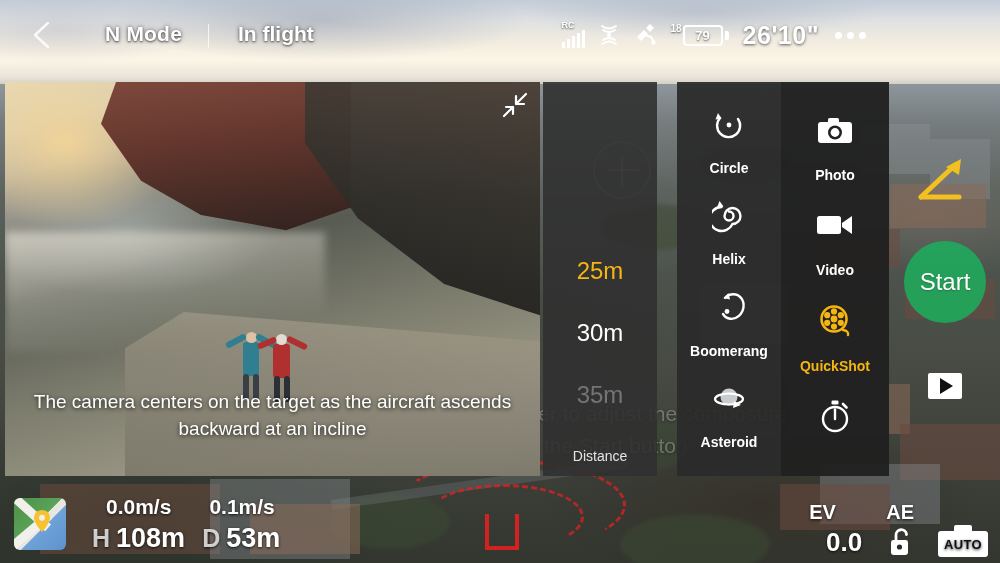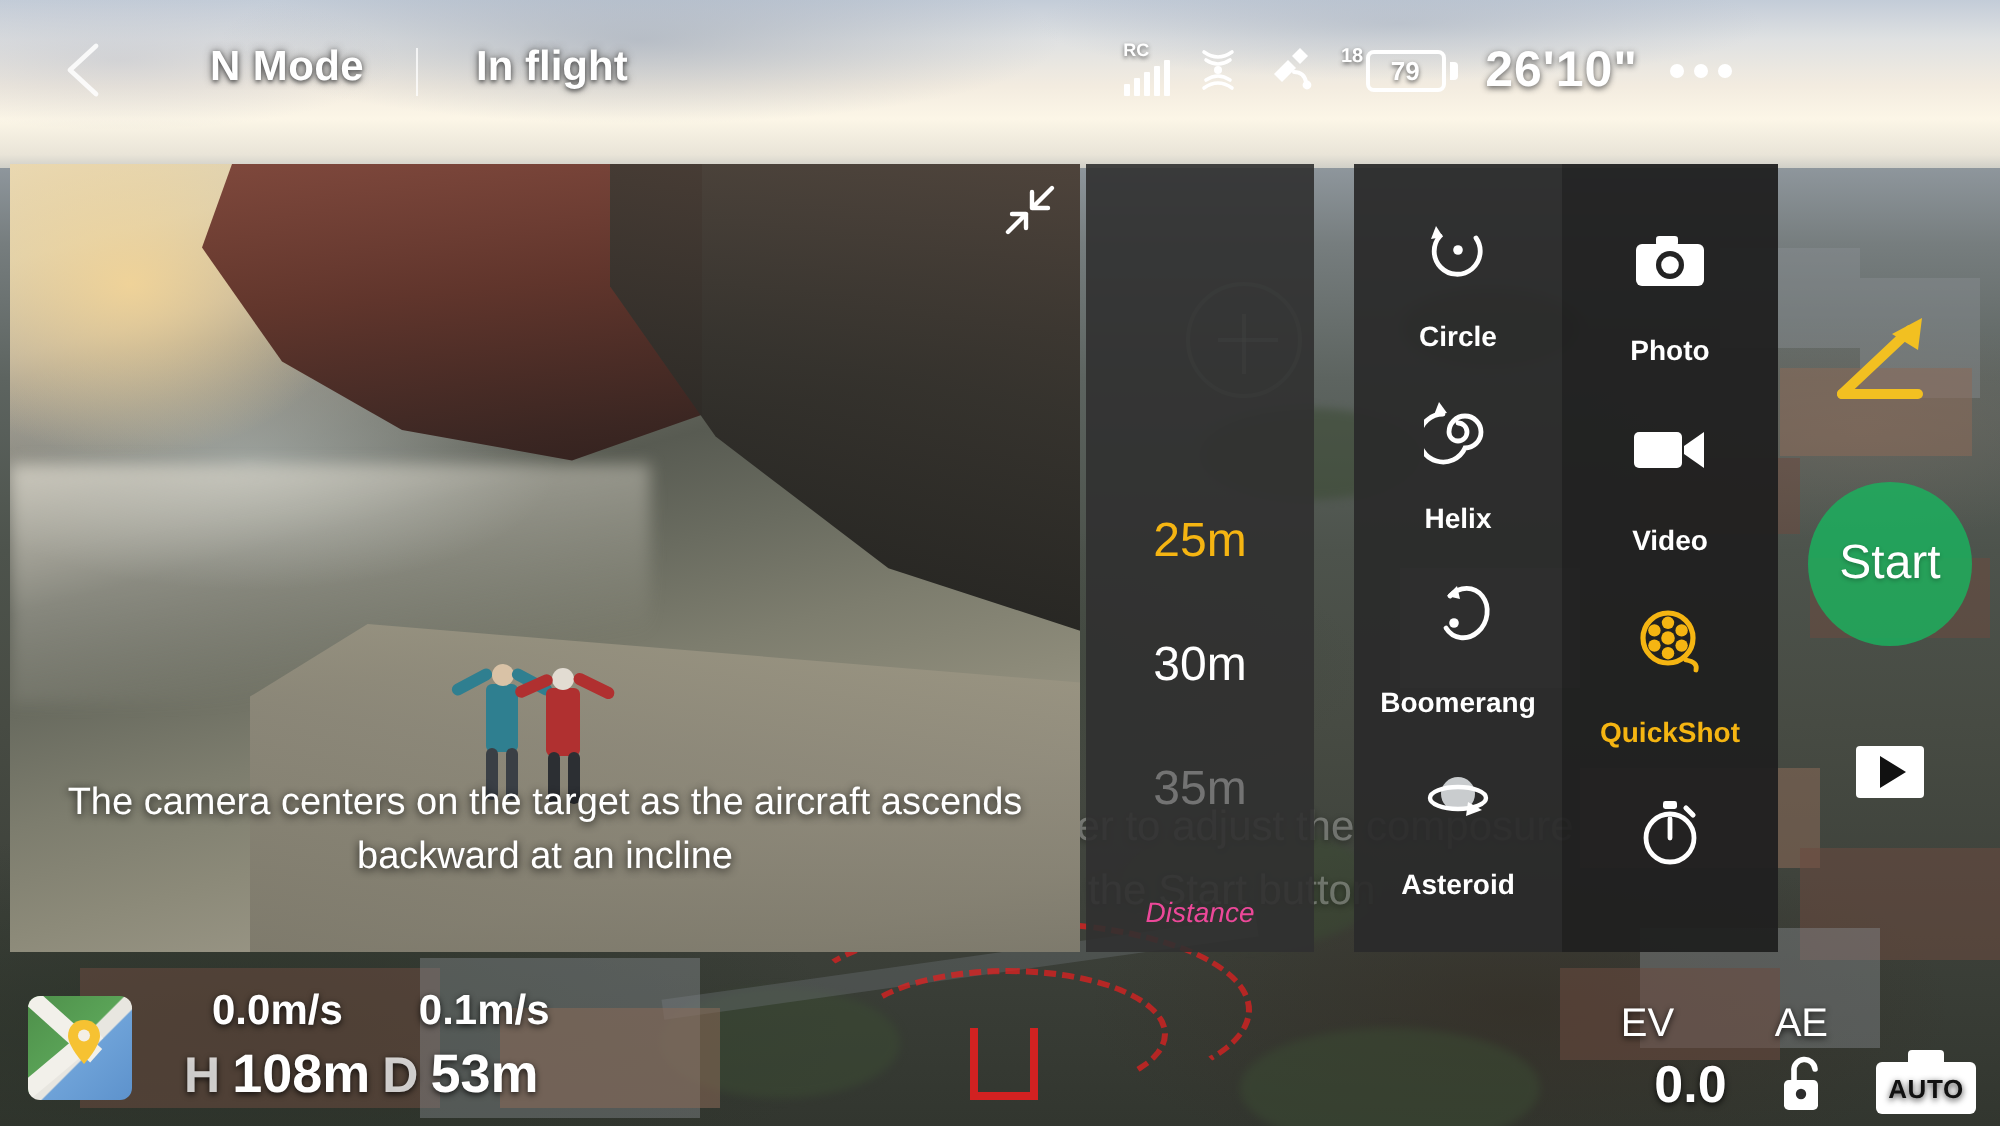--- a/index.html
+++ b/index.html
@@ -162,21 +162,21 @@
   .panel { position:absolute; z-index:24; background:rgba(48,48,48,.90); }
   .dist-panel {
     left:543px; top:82px; width:114px; height:394px;
     display:flex; flex-direction:column; align-items:center; justify-content:flex-end;
     padding-bottom:12px;
   }
   .dist-list { width:100%; text-align:center; }
   .dist-item { font-size:24px; line-height:62px; color:#fff; cursor:pointer; }
   .dist-item.sel { color:#f5b512; font-weight:500; }
   .dist-item.dim { color:rgba(255,255,255,.32); }
-  .dist-label { margin-top:22px; font-size:14px; color:#ec4899;font-style:italic; }
+  .dist-label { margin-top:22px; font-size:14px; color:#e5e5e5; }
 
   
   .modes-panel {
     left:677px; top:82px; width:104px; height:394px;
     display:flex; flex-direction:column; align-items:center;
     justify-content:space-around; padding:14px 0;
     background:rgba(42,42,42,.94);
   }
   .mode-item { display:flex; flex-direction:column; align-items:center; gap:18px; cursor:pointer; width:100%; }
   .mode-item .ico { height:34px; display:flex; align-items:center; justify-content:center; }
@@ -224,27 +224,27 @@
     position:absolute; left:-6px; top:10px; width:46px; height:9px; background:#f2f0ea;
     transform:rotate(42deg);
   }
   .map-thumb .road2 {
     position:absolute; left:-6px; top:28px; width:46px; height:9px; background:#f2f0ea;
     transform:rotate(-40deg);
   }
   .map-pin { position:absolute; left:19px; top:11px; }
   .telemetry { position:absolute; left:92px; bottom:8px; color:#fff; text-shadow:0 1px 3px rgba(0,0,0,.8); }
   .tel-row1 { display:flex; gap:38px; font-size:21px; font-weight:bold; line-height:28px; padding-left:14px; }
-  .tel-row2 { display:flex; gap:6px; align-items:baseline; font-size:27px; font-weight:bold; line-height:34px; }
+  .tel-row2 { display:flex; gap:17px; align-items:baseline; font-size:27px; font-weight:bold; line-height:34px; }
   .tel-key { color:rgba(255,255,255,.78); font-size:25px; font-weight:bold; margin-right:6px; }
 
   .cam-settings { position:absolute; right:16px; bottom:6px; display:flex; align-items:flex-end; gap:24px;
                   color:#fff; text-shadow:0 1px 3px rgba(0,0,0,.8); }
   .cs-col { display:flex; flex-direction:column; align-items:center; gap:2px; cursor:pointer; }
-  .cs-top { font-size:20px; font-weight:normal; line-height:26px; }
+  .cs-top { font-size:20px; font-weight:bold; line-height:26px; }
   .cs-val { font-size:26px; font-weight:bold; line-height:30px;margin-left:43px; }
   .auto-badge { position:relative; width:46px; height:34px; cursor:pointer; }
   .auto-box {
     position:absolute; left:0; bottom:0; width:50px; height:26px; background:#fff; border-radius:3px;
     display:flex; align-items:center; justify-content:center;
   }
   .auto-box b { font-size:13px; color:#111; letter-spacing:.3px; }
   .auto-hump { position:absolute; left:16px; top:2px; width:18px; height:7px; background:#fff; border-radius:2px 2px 0 0; }
 </style>
 </head>

